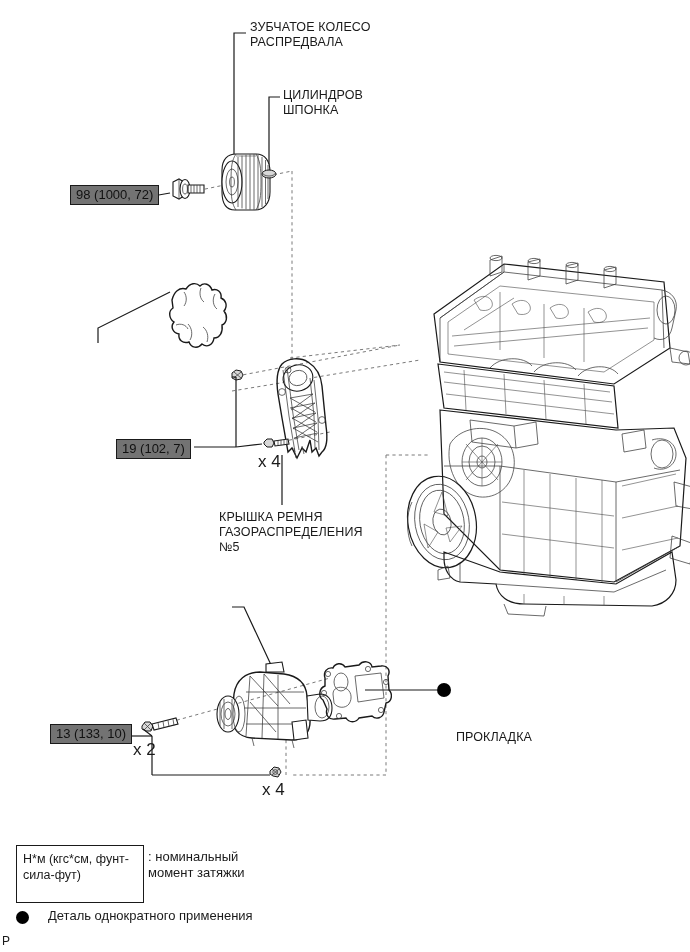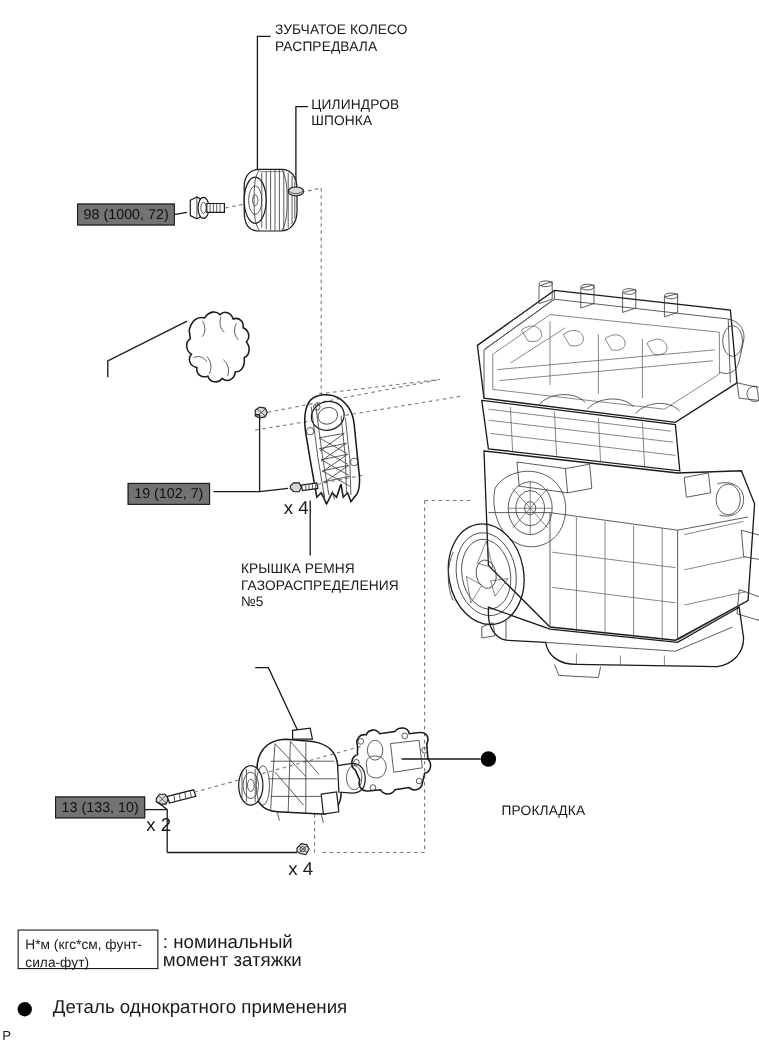--- a/index.html
+++ b/index.html
@@ -62,21 +62,21 @@
     font-size: 12.5px;
     line-height: 16px;
     color: #1a1a1a;
     padding: 5px 6px 6px 6px;
     white-space: pre;
     box-sizing: border-box;
   }
   .legend-text {
     position: absolute;
     font-family: "Liberation Sans", sans-serif;
-    font-size: 17px;
+    font-size: 13px;
     line-height: 16px;
     color: #1a1a1a;
     white-space: pre;
   }
   .legend-dot {
     position: absolute;
     width: 13px;
     height: 13px;
     border-radius: 50%;
     background: #000000;
@@ -494,21 +494,21 @@
   <div class="torque-box" style="left:116px; top:439px;">19 (102, 7)</div>
 
   <div class="torque-box" style="left:50px; top:724px;">13 (133, 10)</div>
 
   <div class="qty" style="left:258px; top:452px;">x 4</div>
 
   <div class="qty" style="left:133px; top:740px;">x 2</div>
 
   <div class="qty" style="left:262px; top:780px;">x 4</div>
 
-  <div class="legend-box" style="left:16px; top:845px; width:128px; height:36px;">Н*м (кгс*см, фунт-
+  <div class="legend-box" style="left:16px; top:845px; width:128px; height:58px;">Н*м (кгс*см, фунт-
 сила-фут)</div>
 
   <div class="legend-text" style="left:148px; top:849px;">: номинальный
 момент затяжки</div>
 
   <div class="legend-dot" style="left:16px; top:911px;"></div>
 
   <div class="legend-text" style="left:48px; top:908px;">Деталь однократного применения</div>
 
   <div class="page-mark" style="left:2px; top:934px;">P</div>

